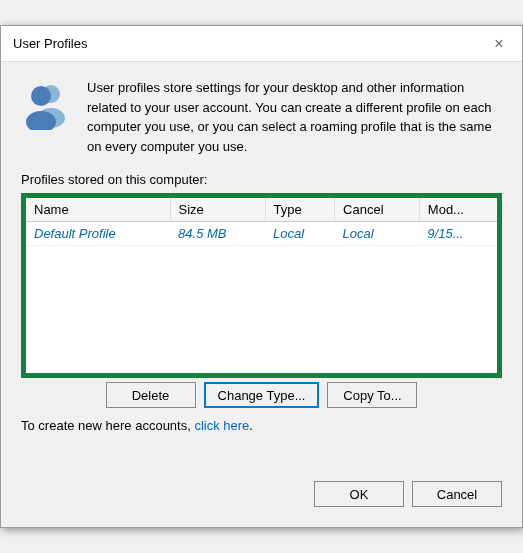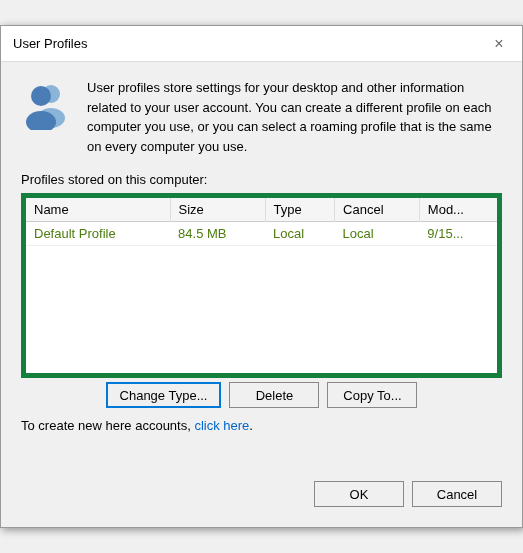--- a/index.html
+++ b/index.html
@@ -103,21 +103,22 @@
       color: #000;
     }
     thead th:last-child {
       border-right: none;
     }
     tbody tr {
       border-bottom: 1px solid #eee;
     }
     tbody td {
       padding: 4px 8px;
-      color: #4d7c0f;
+      color: #0369a1;
+      font-style: italic;
     }
     .buttons-row {
       display: flex;
       flex-direction: row;
       justify-content: center;
       gap: 8px;
       margin-bottom: 10px;
     }
     .btn {
       min-width: 90px;
@@ -199,22 +200,22 @@
               <td>84.5 MB</td>
               <td>Local</td>
               <td>Local</td>
               <td>9/15...</td>
             </tr>
           </tbody>
       </table>
     </div>
 
     <div class="buttons-row">
+      <button class="btn">Delete</button>
       <button class="btn btn-primary">Change Type...</button>
-      <button class="btn">Delete</button>
       <button class="btn">Copy To...</button>
     </div>
 
     <div class="footer-link-row">
       <span>To create new here accounts, </span><a href="#">click here</a><span>.</span>
     </div>
 
     <div class="ok-cancel-row">
       <button class="btn">OK</button>
       <button class="btn">Cancel</button>

